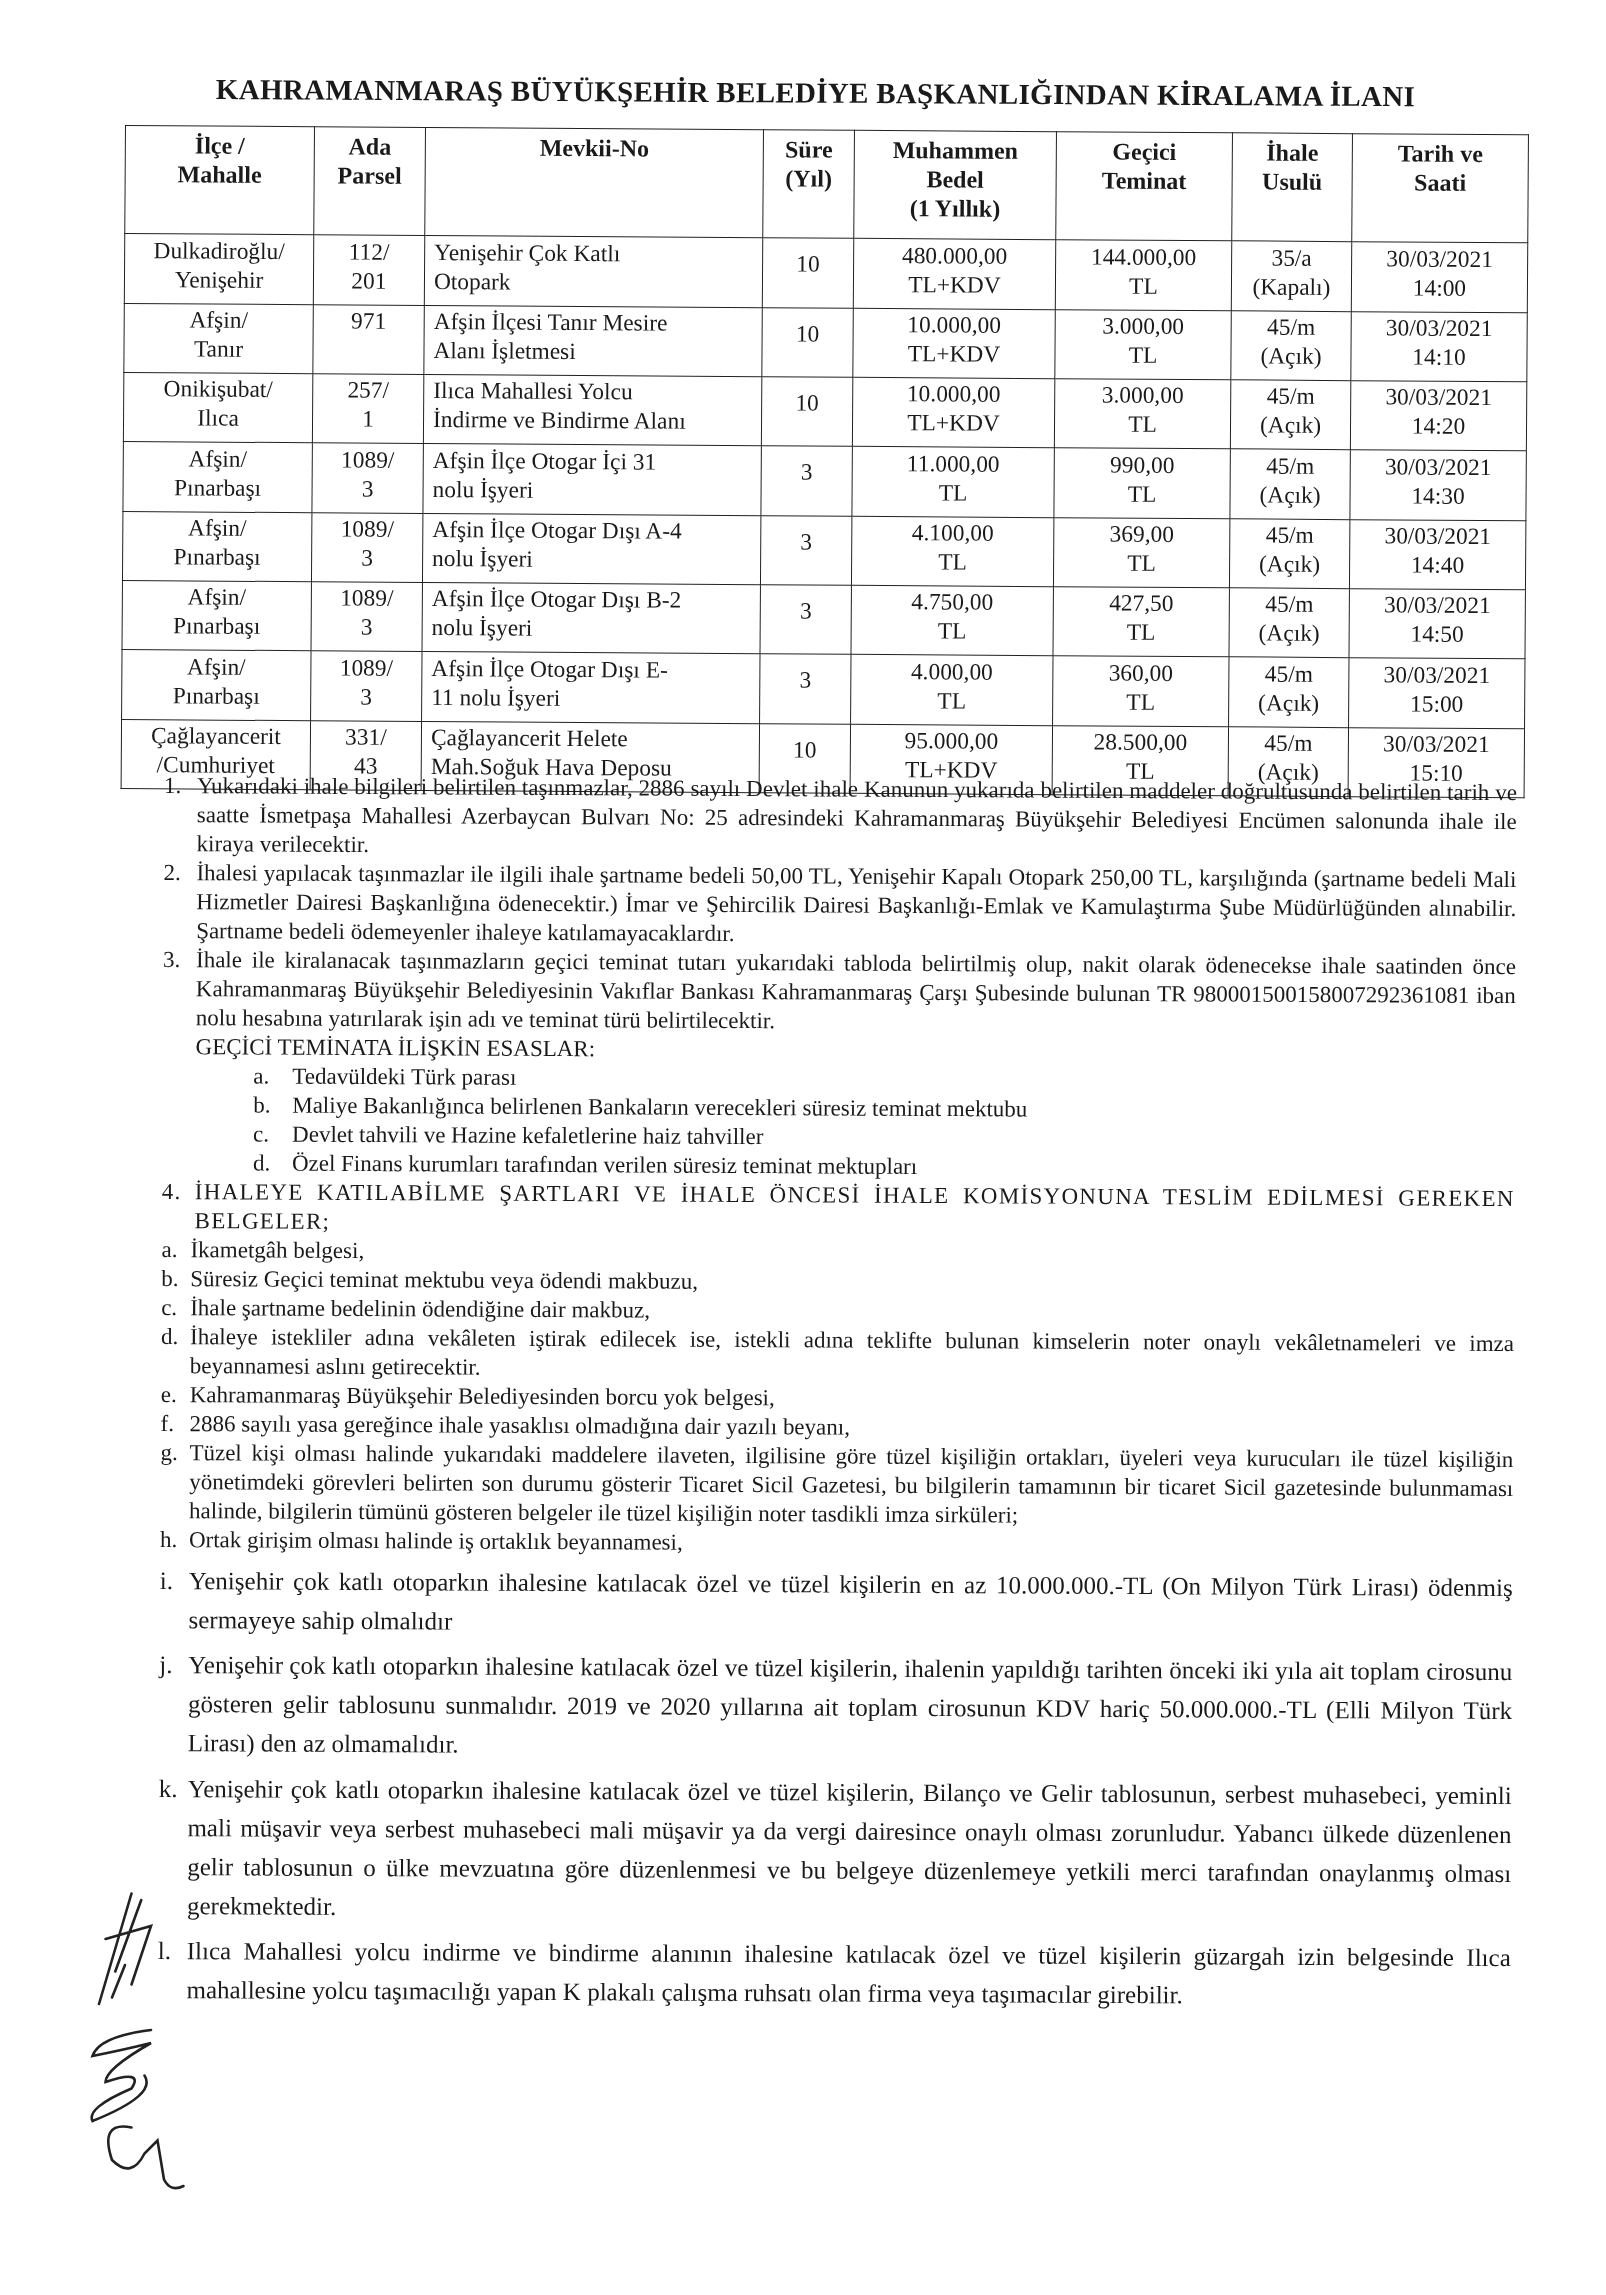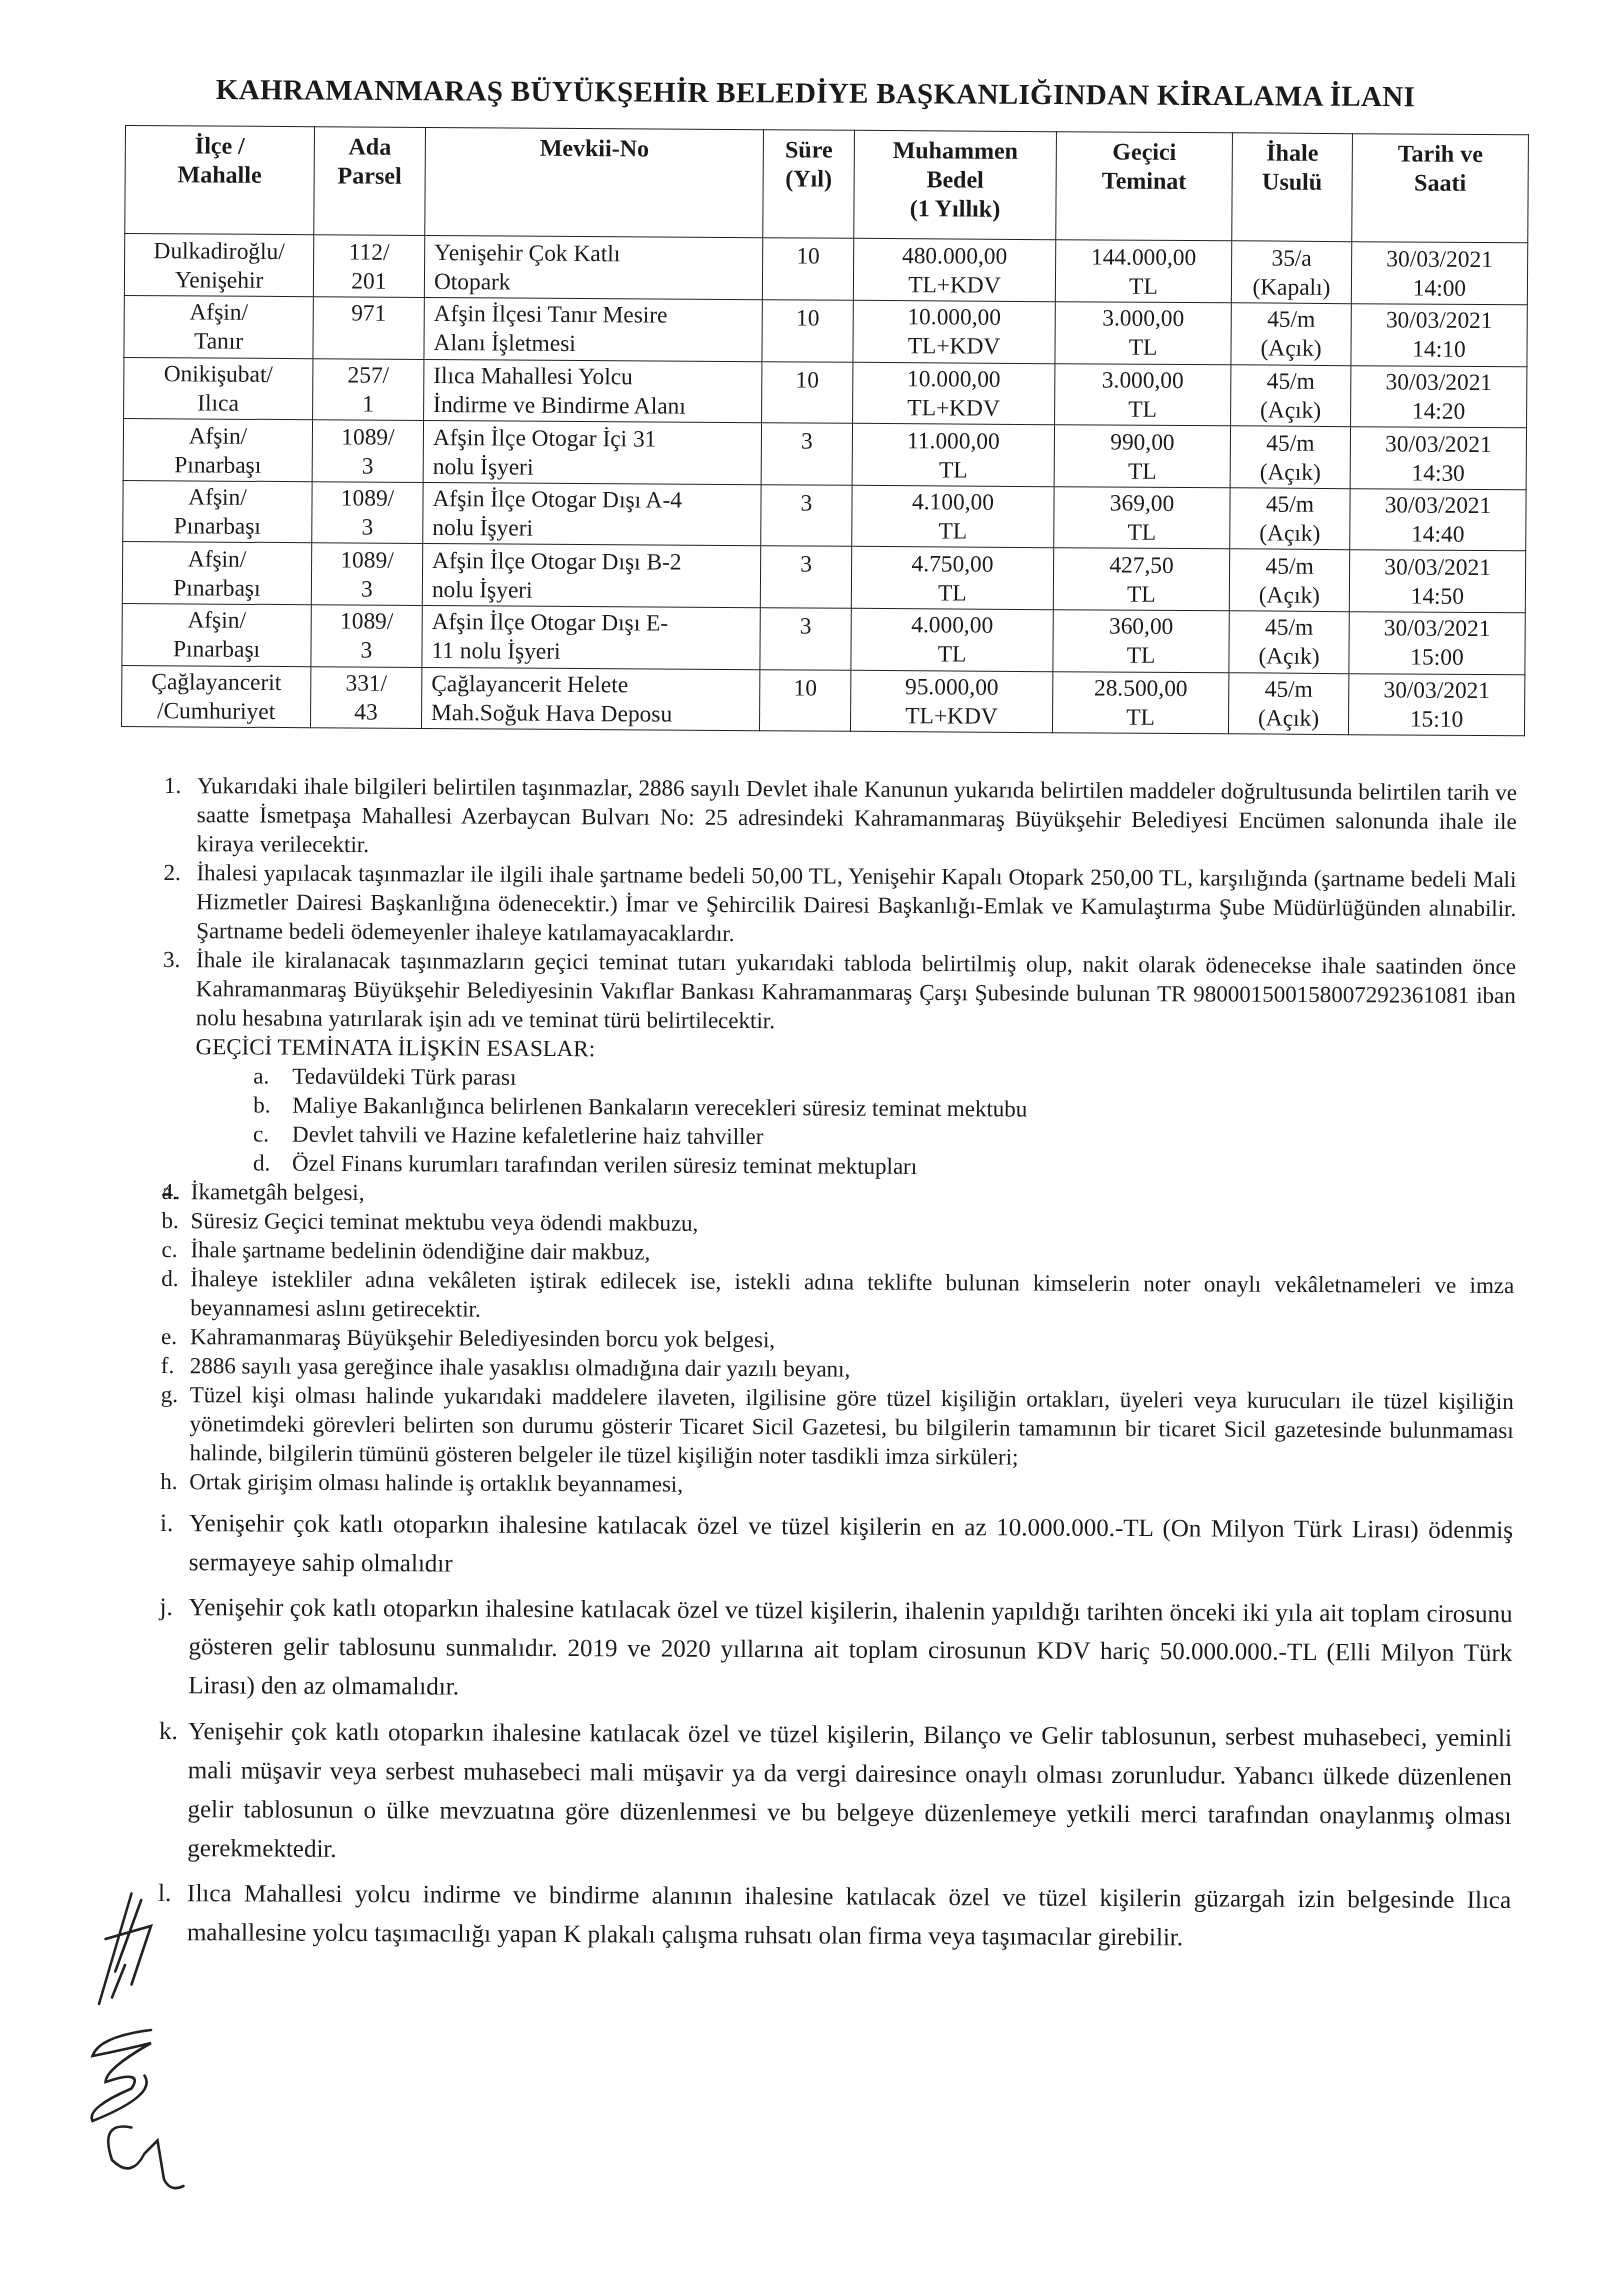--- a/index.html
+++ b/index.html
@@ -15,21 +15,21 @@
   }
   .tbl-wrap { position:absolute; left:85px; top:125px; transform:rotate(0.38deg); transform-origin:left top; }
   table.lease { border-collapse:collapse; table-layout:fixed; width:1402px; }
   table.lease th, table.lease td {
     border:1.6px solid #222; text-align:center; vertical-align:top;
     font-size:23.4px; line-height:29px; padding:1.3px 3.9px; overflow:hidden;
   }
   table.lease th { font-weight:bold; font-size:24px; height:101px; padding-top:5.2px; }
   table.lease td { height:56px; font-weight:normal; }
   table.lease td.mevkii { text-align:left; padding-left:9px; }
-  table.lease td.sure { padding-top:3px; }
+  table.lease td.sure { padding-top:11px; }
   .cell-line { display:block; white-space:nowrap; }
   .body-text {
     position:absolute; left:124px; top:771px; width:1353px;
     font-size:23px; line-height:29px; transform:rotate(0.3deg); transform-origin:left top;
   }
   .para { position:relative; padding-left:33px; text-align:justify; margin:0; }
   .para .num { position:absolute; left:0; top:0; }
   .subhead { padding-left:33px; margin:0; }
   .sublist { padding-left:91px; margin:0; }
   .sub { position:relative; padding-left:39px; margin:0; }
@@ -357,20 +357,21 @@
       </div>
     <p class="subhead">GEÇİCİ TEMİNATA İLİŞKİN ESASLAR:</p>
     <div class="sublist" id="guarantee-list">
         <p class="sub"><span class="num">a.</span><span>Tedavüldeki Türk parası</span></p>
         <p class="sub"><span class="num">b.</span><span>Maliye Bakanlığınca belirlenen Bankaların verecekleri süresiz teminat mektubu</span></p>
         <p class="sub"><span class="num">c.</span><span>Devlet tahvili ve Hazine kefaletlerine haiz tahviller</span></p>
         <p class="sub"><span class="num">d.</span><span>Özel Finans kurumları tarafından verilen süresiz teminat mektupları</span></p>
       </div>
     <p class="para upper">
       <span class="num">4.</span>
+      <span>İHALEYE KATILABİLME ŞARTLARI VE İHALE ÖNCESİ İHALE KOMİSYONUNA TESLİM EDİLMESİ GEREKEN BELGELER;</span>
     </p>
     <div class="docs" id="req-list">
         <p class="doc"><span class="num">a.</span><span>İkametgâh belgesi,</span></p>
         <p class="doc"><span class="num">b.</span><span>Süresiz Geçici teminat mektubu veya ödendi makbuzu,</span></p>
         <p class="doc"><span class="num">c.</span><span>İhale şartname bedelinin ödendiğine dair makbuz,</span></p>
         <p class="doc"><span class="num">d.</span><span>İhaleye istekliler adına vekâleten iştirak edilecek ise, istekli adına teklifte bulunan kimselerin noter onaylı vekâletnameleri ve imza beyannamesi aslını getirecektir.</span></p>
         <p class="doc"><span class="num">e.</span><span>Kahramanmaraş Büyükşehir Belediyesinden borcu yok belgesi,</span></p>
         <p class="doc"><span class="num">f.</span><span>2886 sayılı yasa gereğince ihale yasaklısı olmadığına dair yazılı beyanı,</span></p>
         <p class="doc"><span class="num">g.</span><span>Tüzel kişi olması halinde yukarıdaki maddelere ilaveten, ilgilisine göre tüzel kişiliğin ortakları, üyeleri veya kurucuları ile tüzel kişiliğin yönetimdeki görevleri belirten son durumu gösterir Ticaret Sicil Gazetesi, bu bilgilerin tamamının bir ticaret Sicil gazetesinde bulunmaması halinde, bilgilerin tümünü gösteren belgeler ile tüzel kişiliğin noter tasdikli imza sirküleri;</span></p>
         <p class="doc"><span class="num">h.</span><span>Ortak girişim olması halinde iş ortaklık beyannamesi,</span></p>

